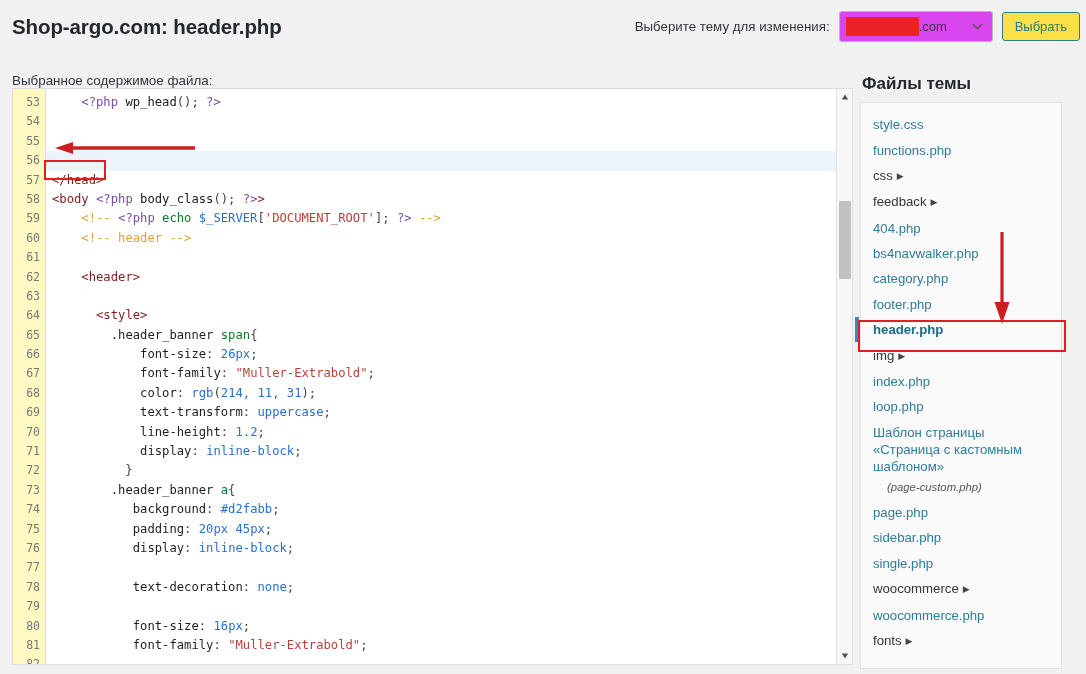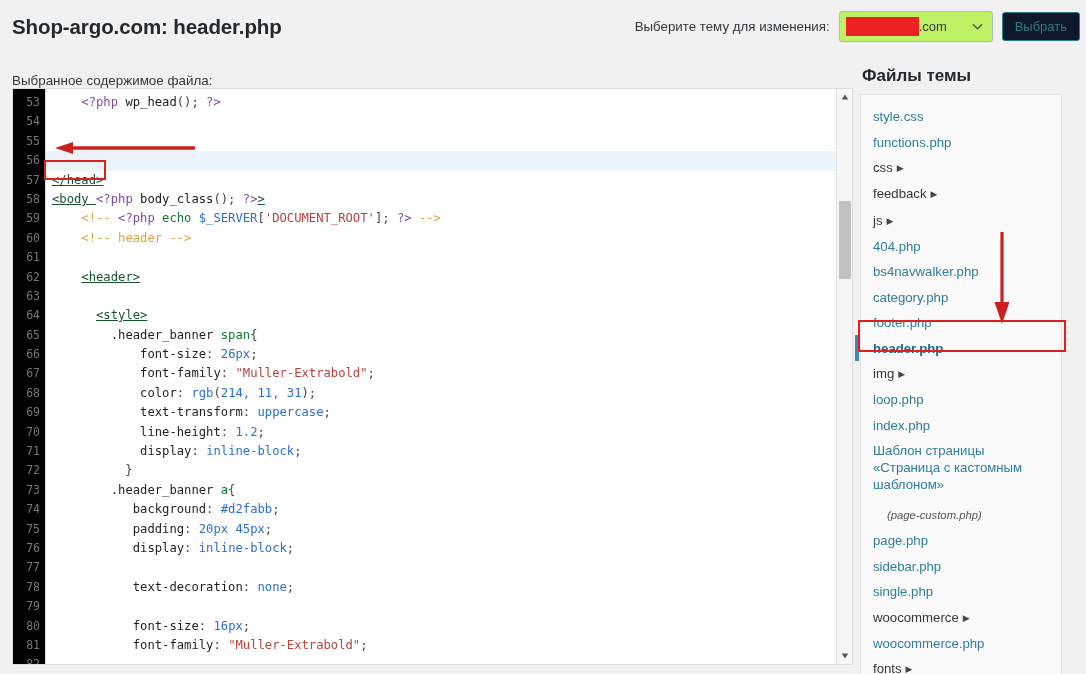--- a/index.html
+++ b/index.html
@@ -46,21 +46,21 @@
     font-size: 13.3px;
     color: #32373c;
     white-space: nowrap;
   }
   .theme-select {
     position: relative;
     width: 152px;
     height: 29px;
     border: 1px solid #b4b9be;
     border-radius: 3px;
-    background: #bef264;
+    background: #d946ef;
     box-shadow: 0 1px 0 rgba(0,0,0,0.04);
     display: flex;
     align-items: center;
     overflow: hidden;
   }
   .redaction {
     position: absolute;
     left: 6px;
     top: 5px;
     width: 73px;
@@ -82,21 +82,21 @@
     top: 9px;
     width: 11px;
     height: 11px;
   }
   .chevron svg { display: block; }
   .btn-select {
     height: 29px;
     padding: 0 12px;
     border: 1px solid #2b7c85;
     border-radius: 3px;
-    background: #0f172a;
+    background: #fde047;
     color: #2b7c85;
     font-size: 13px;
     font-family: "Liberation Sans", sans-serif;
     line-height: 27px;
     cursor: pointer;
     white-space: nowrap;
   }
 
   
   .content-label {
@@ -116,21 +116,21 @@
     height: 577px;
     background: #fff;
     border: 1px solid #ddd;
     box-sizing: border-box;
     overflow: hidden;
     display: flex;
   }
   .gutter {
     width: 33px;
     flex: 0 0 33px;
-    background: #000000;
+    background: #fef9c3;
     border-right: 1px solid #ddd;
     box-sizing: border-box;
     padding-top: 4px;
   }
   .gutter .ln {
     height: 19.4px;
     line-height: 19.4px;
     text-align: right;
     padding-right: 5px;
     font-family: "DejaVu Sans Mono", monospace;
@@ -150,21 +150,21 @@
     font-family: "DejaVu Sans Mono", monospace;
     font-size: 12.2px;
     white-space: pre;
     color: #000;
     padding-left: 6px;
     box-sizing: border-box;
   }
   .cl.hl { background: #ebf3fb; }
 
   
-  .t-tag   { color: #14532d; text-decoration: underline; }
+  .t-tag   { color: #7f1d1d; }
   .t-php   { color: #7b4ba6; }
   .t-fn    { color: #1a1a1a; text-align: center; }
   .t-punc  { color: #444; }
   .t-cmt   { color: #e0a33b; }
   .t-var   { color: #2a6fd1; }
   .t-str   { color: #b9423a; }
   .t-prop  { color: #1f1f1f; }
   .t-val   { color: #2a6fd1; }
   .t-sel   { color: #1f1f1f; }
   .t-kw    { color: #0d7a29; }
@@ -201,21 +201,21 @@
   .files-panel {
     position: absolute;
     left: 860px;
     top: 58px;
     width: 214px;
   }
   .files-title {
     font-size: 17px;
     font-weight: 600;
     color: #23282d;
-    margin: 8px 0 8px 0;
+    margin: 16px 0 8px 0;
     padding-left: 2px;
   }
   .files-box {
     border: 1px solid #e2e2e2;
     background: #fafafa;
     padding: 9px 0 14px 0;
     width: 202px;
     box-sizing: border-box;
   }
   .file-item {
@@ -247,21 +247,21 @@
     bottom: 0;
     width: 4px;
     background: #3d88b5;
   }
   .file-sub {
     display: block;
     font-size: 11.3px;
     font-style: italic;
     color: #555;
     padding-left: 14px;
-    margin-top: 14px;
+    margin-top: 4px;
   }
 
   
   .anno-box-head {
     position: absolute;
     left: 44px;
     top: 160px;
     width: 62px;
     height: 20px;
     border: 2.5px solid #e02020;
@@ -400,29 +400,28 @@
   </div>
 </div>
 
 <div class="files-panel">
   <div class="files-title">Файлы темы</div>
   <div class="files-box">
       <div class="file-item"><span>style.css</span></div>
       <div class="file-item"><span>functions.php</span></div>
       <div class="file-item folder"><span>css</span><span class="caret">▶</span></div>
       <div class="file-item folder"><span>feedback</span><span class="caret">▶</span></div>
-      <div class="file-item folder"><span>js</span><span class="caret">▶</span></div>
       <div class="file-item"><span>404.php</span></div>
       <div class="file-item"><span>bs4navwalker.php</span></div>
       <div class="file-item"><span>category.php</span></div>
       <div class="file-item"><span>footer.php</span></div>
       <div class="file-item current"><span>header.php</span></div>
       <div class="file-item folder"><span>img</span><span class="caret">▶</span></div>
+      <div class="file-item"><span>index.php</span></div>
       <div class="file-item"><span>loop.php</span></div>
-      <div class="file-item"><span>index.php</span></div>
       <div class="file-item"><span>Шаблон страницы «Страница с кастомным шаблоном»</span><span class="file-sub">(page-custom.php)</span></div>
       <div class="file-item"><span>page.php</span></div>
       <div class="file-item"><span>sidebar.php</span></div>
       <div class="file-item"><span>single.php</span></div>
       <div class="file-item folder"><span>woocommerce</span><span class="caret">▶</span></div>
       <div class="file-item"><span>woocommerce.php</span></div>
       <div class="file-item folder"><span>fonts</span><span class="caret">▶</span></div>
     </div>
 </div>
 

